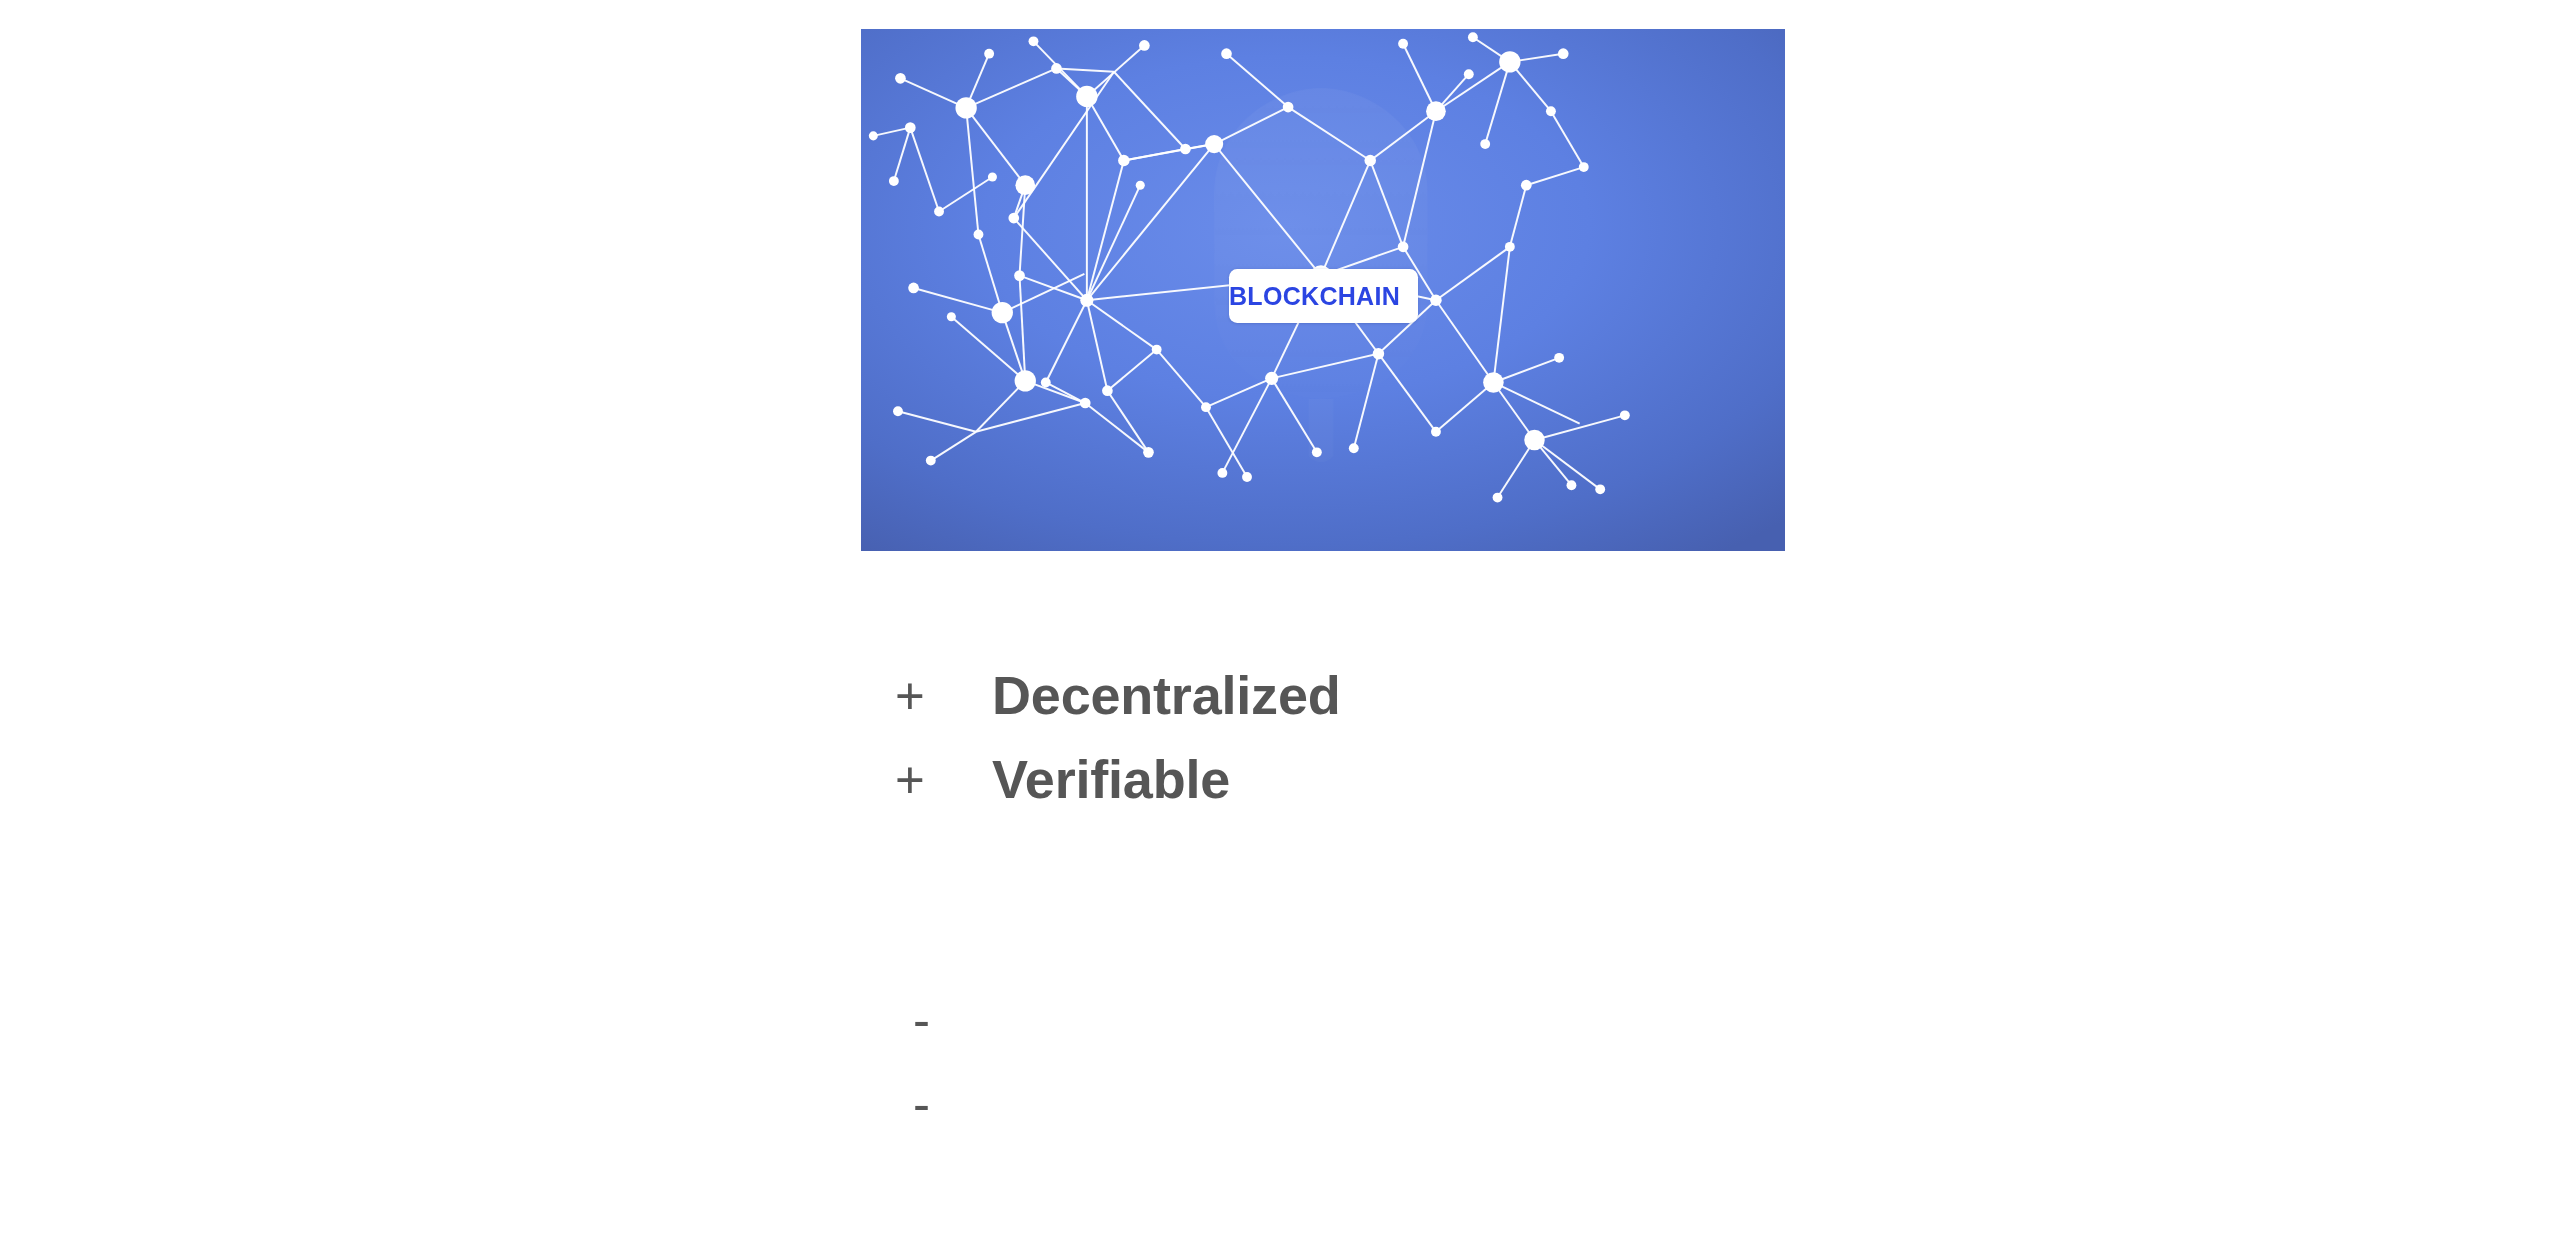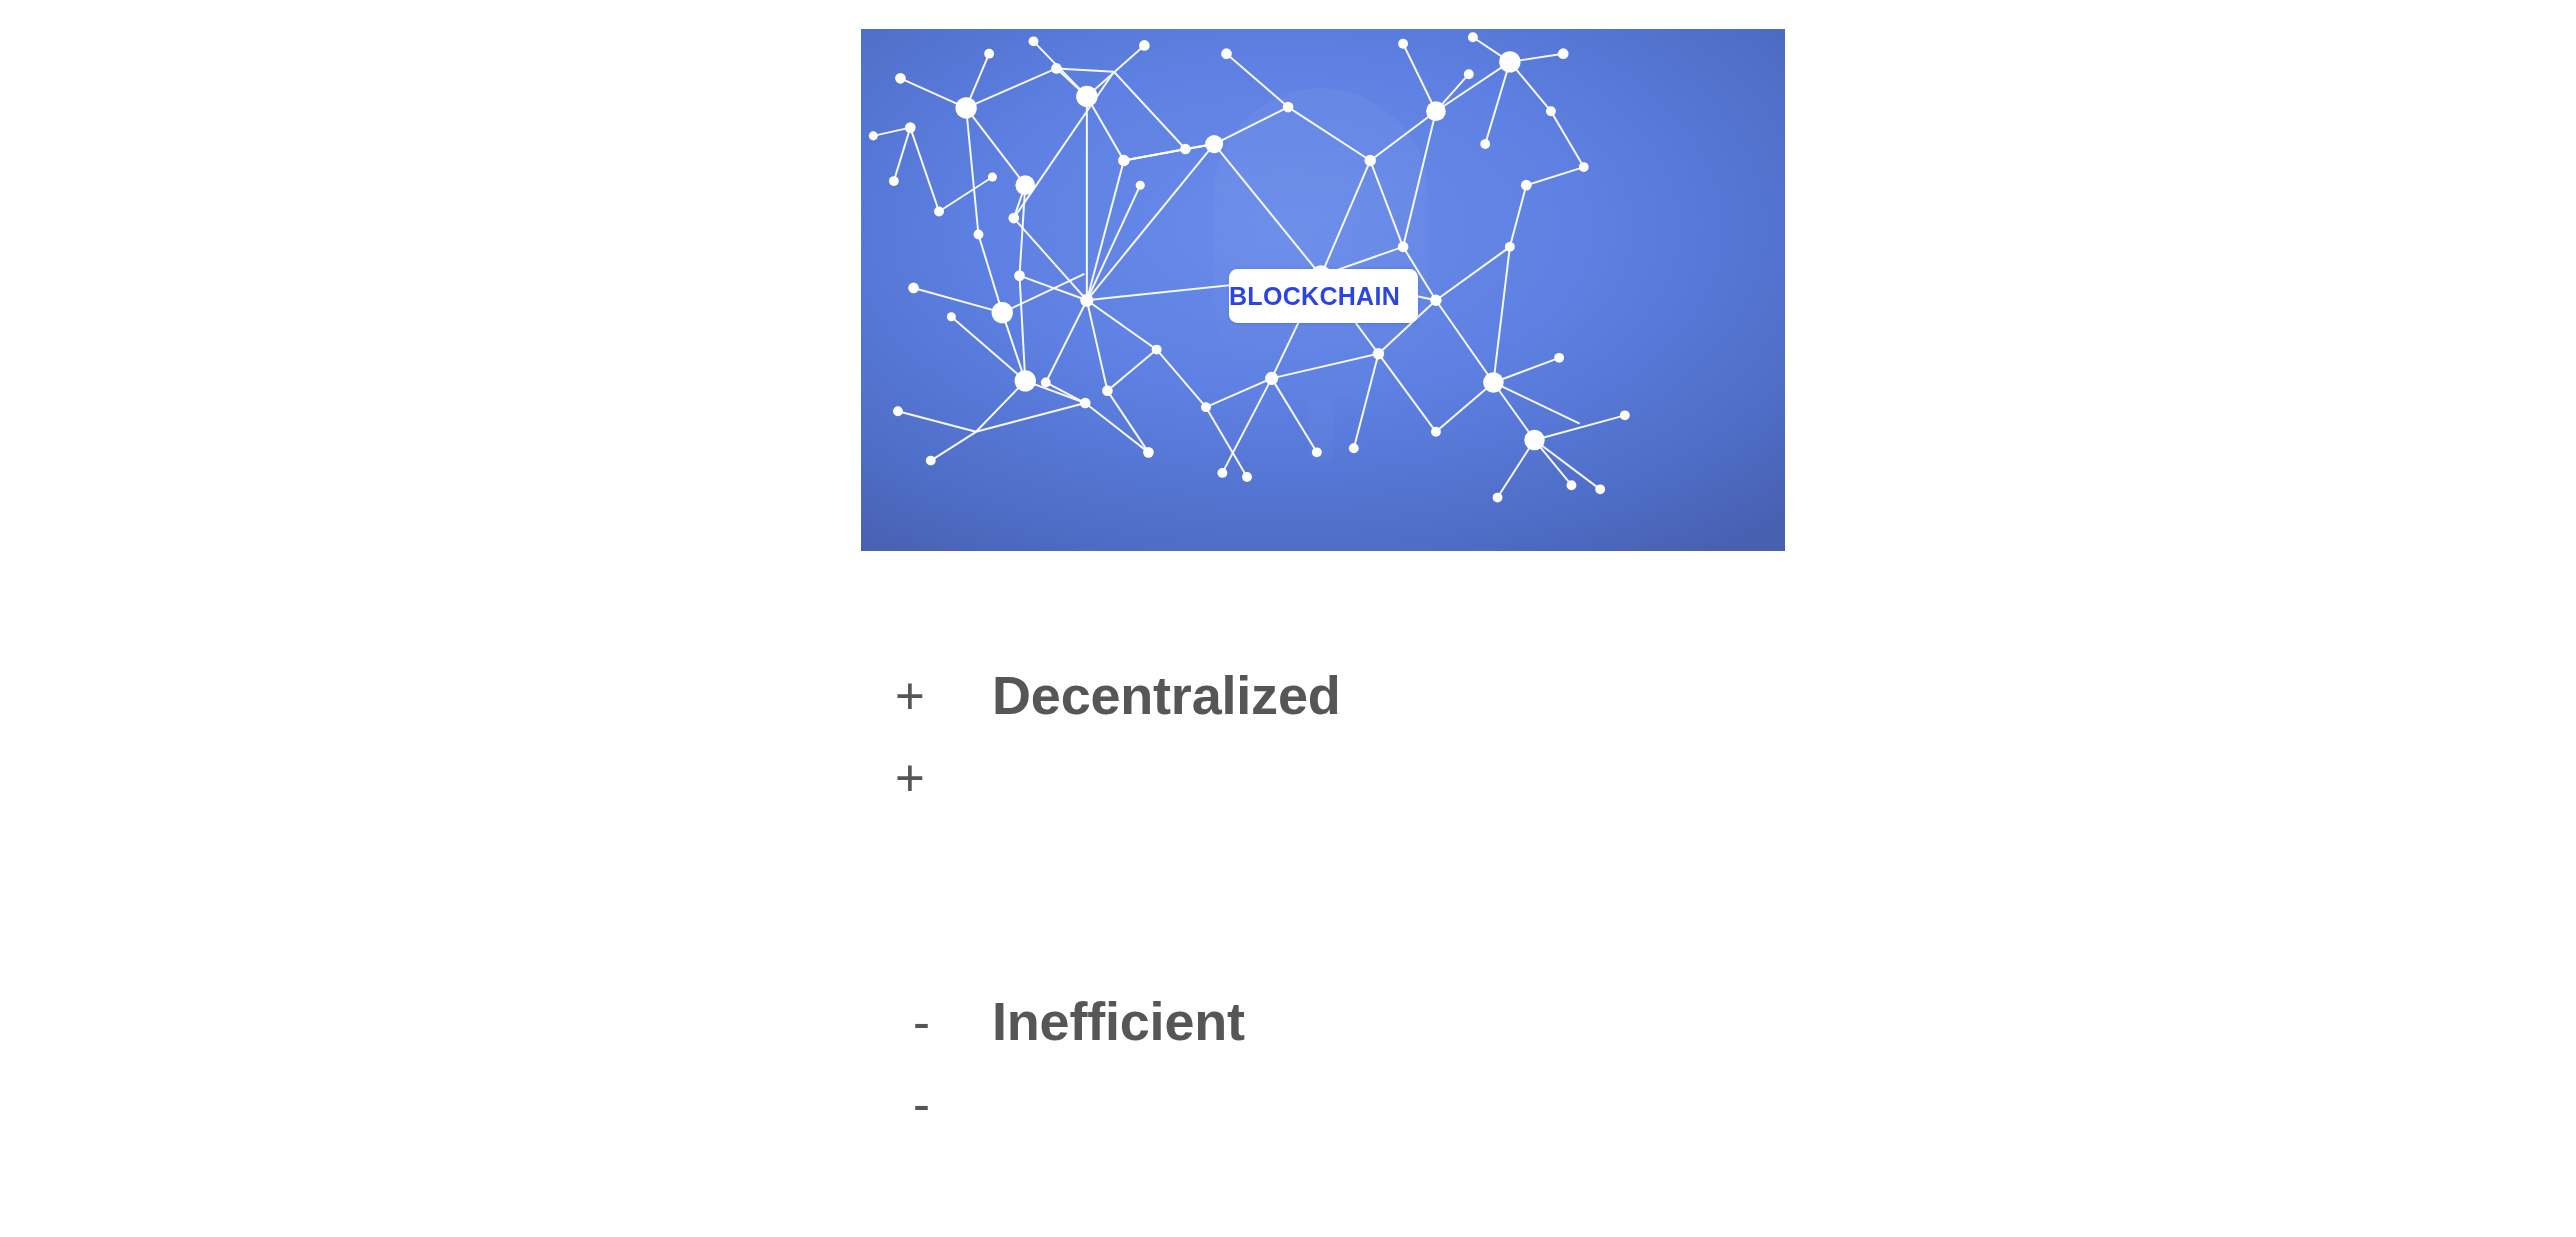--- a/index.html
+++ b/index.html
@@ -301,27 +301,27 @@
     <span class="badge-text">BLOCKCHAIN</span>
   </div>
 
   <div id="pros-list" class="bullet-list pros">
     <div class="bullet-row">
       <span class="bullet-mark">+</span>
       <span class="bullet-label">Decentralized</span>
     </div>
     <div class="bullet-row">
       <span class="bullet-mark">+</span>
+      <span class="bullet-label">Verifiable</span>
     </div>
   </div>
 
   <div id="cons-list" class="bullet-list cons">
     <div class="bullet-row">
       <span class="bullet-mark">-</span>
-      <span class="bullet-label">Inefficient</span>
     </div>
     <div class="bullet-row">
       <span class="bullet-mark">-</span>
     </div>
   </div>
 
 </div>
 
 
 </body></html>

